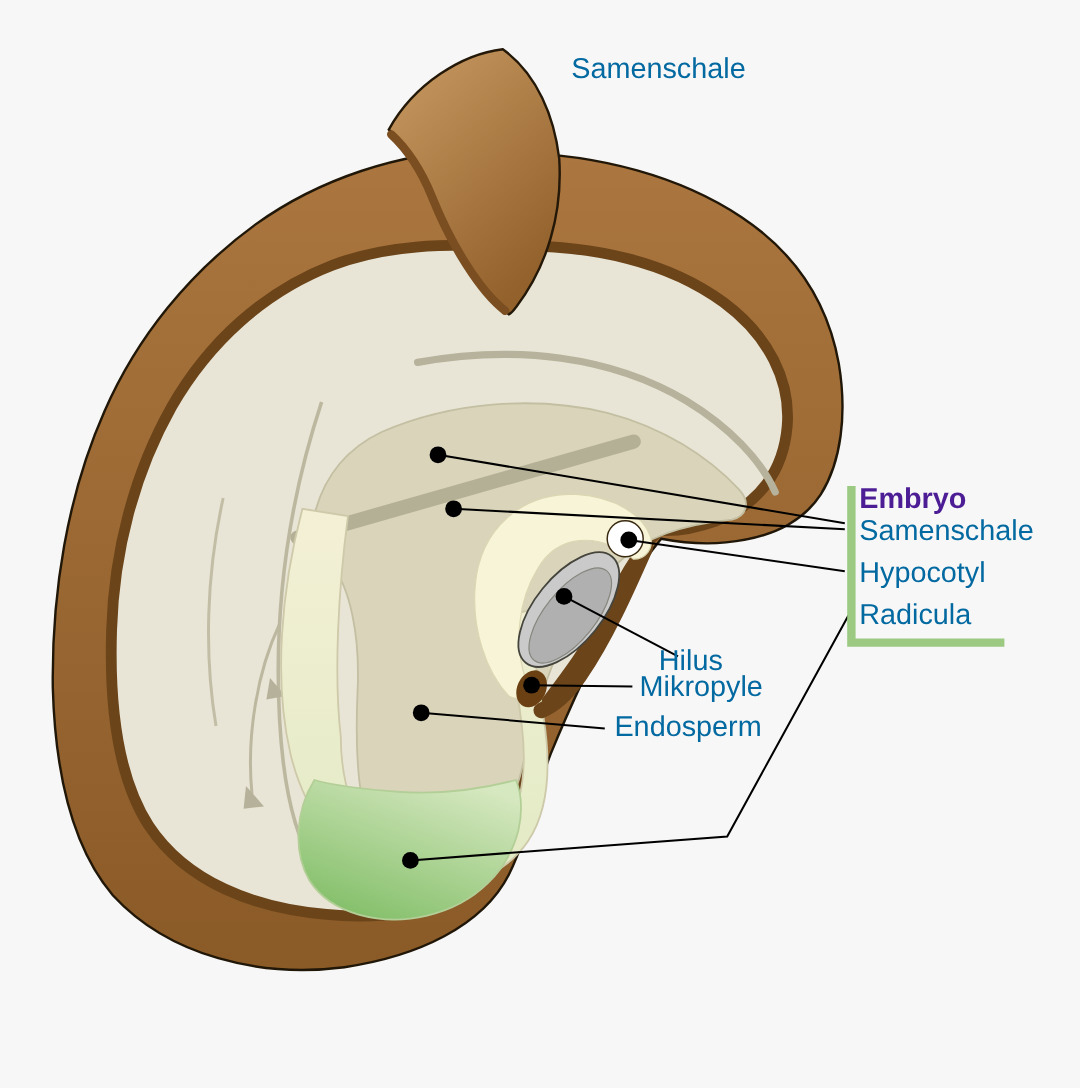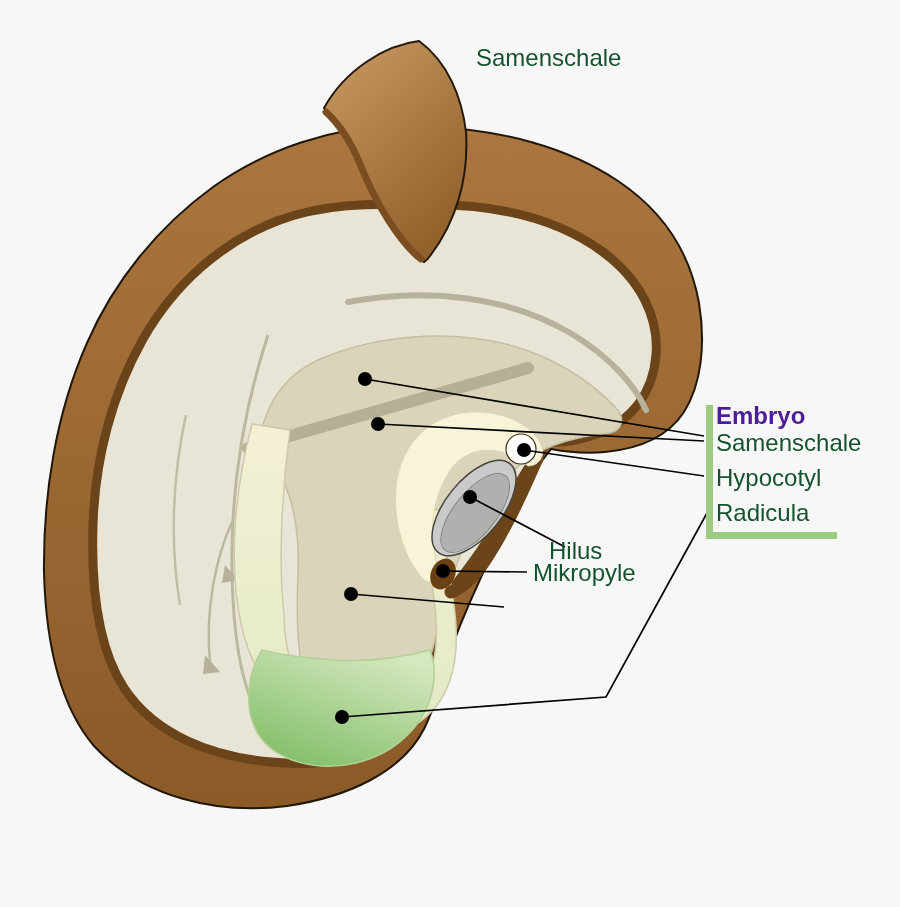--- a/index.html
+++ b/index.html
@@ -1,19 +1,19 @@
 <!DOCTYPE html>
 <html><head>
 <meta charset="utf-8">
 <style>
   html,body{margin:0;padding:0;background:#f7f7f7;}
   .stage{position:relative;width:900px;height:907px;background:#f7f7f7;overflow:hidden;
          font-family:"Liberation Sans", sans-serif;}
   .stage svg{position:absolute;left:0;top:0;}
-  .label{position:absolute;font-size:24px;line-height:1.2;color:#14532d;white-space:nowrap;}
+  .label{position:absolute;font-size:24px;line-height:1.2;color:#0369a1;white-space:nowrap;}
   .label.green{color:#4c1d95;font-weight:bold;}
 </style>
 </head>
 <body>
 
 <div class="stage">
 
 <svg width="900" height="907" viewBox="0 0 900 907">
   <defs>
     <linearGradient id="gradCoat" x1="0" y1="0" x2="0" y2="1">
@@ -199,14 +199,15 @@
   <path fill="none" stroke="#9cca83" stroke-width="7" d="M 709.5 405 L 709.5 535.5 L 837 535.5"></path>
 </svg>
 
 <div class="label" style="left:476px;top:44px;">Samenschale</div>
 <div class="label green" style="left:716px;top:402px;">Embryo</div>
 <div class="label" style="left:716px;top:429px;">Samenschale</div>
 <div class="label" style="left:716px;top:464px;">Hypocotyl</div>
 <div class="label" style="left:716px;top:499px;">Radicula</div>
 <div class="label" style="left:549px;top:537px;">Hilus</div>
 <div class="label" style="left:533px;top:559px;text-align:center;">Mikropyle</div>
+<div class="label" style="left:512px;top:592px;">Endosperm</div>
 
 </div>
 
 </body></html>

